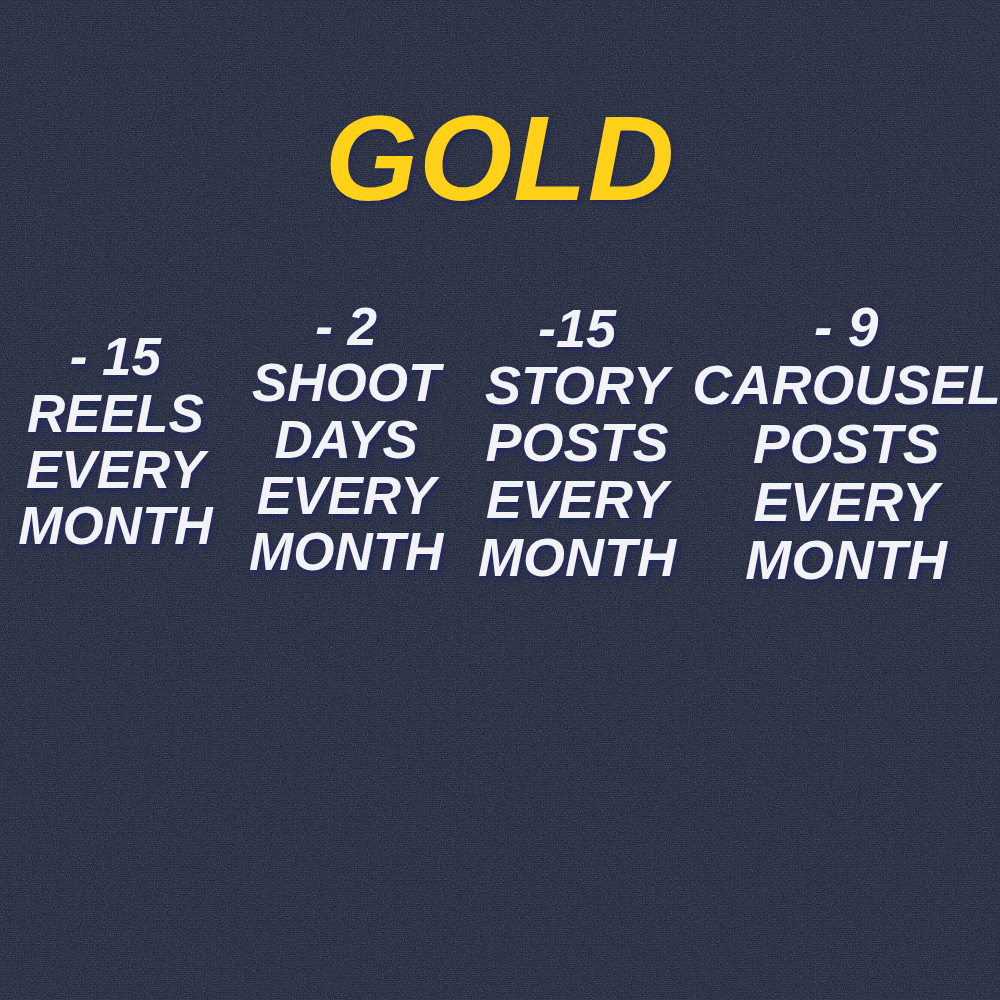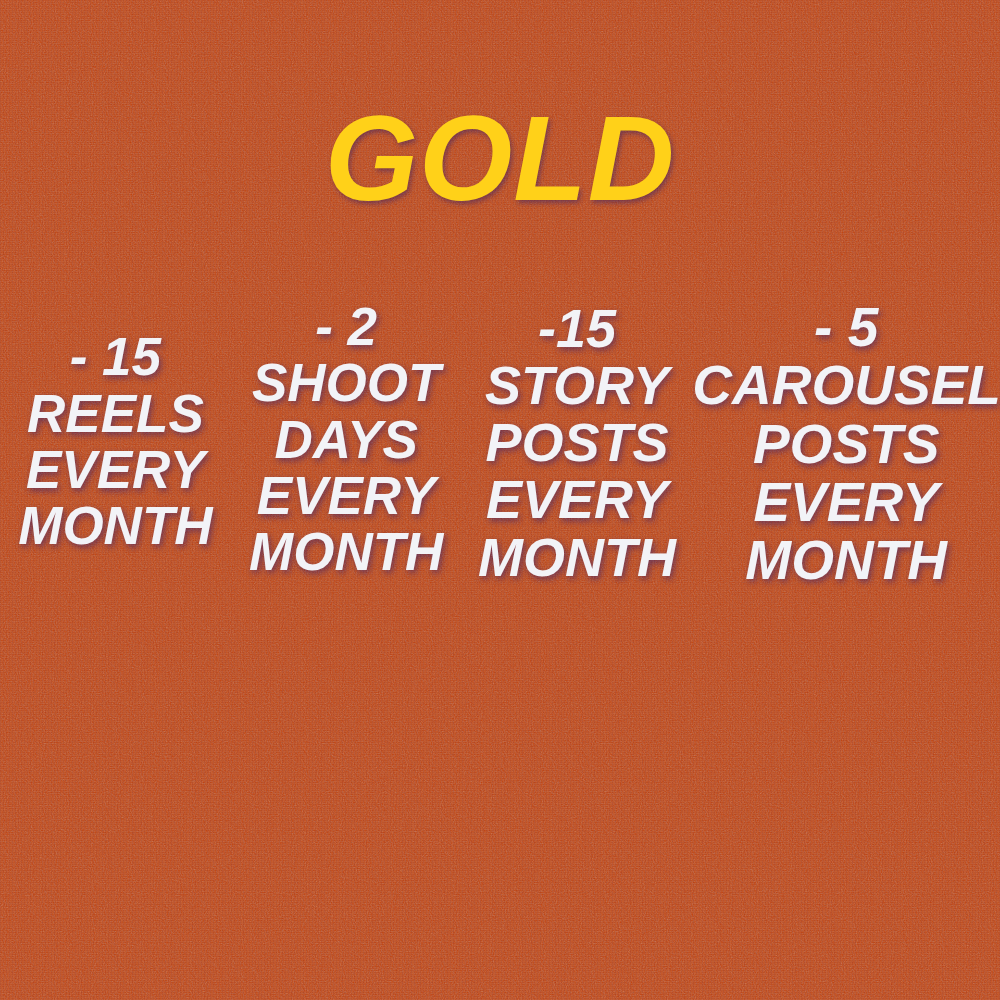--- a/index.html
+++ b/index.html
@@ -11,21 +11,21 @@
   }
 
   body {
     font-family: "Liberation Sans", sans-serif;
   }
 
   #poster {
     position: relative;
     width: 1000px;
     height: 1000px;
-    background-color: #c2410c;
+    background-color: #0f172a;
     overflow: hidden;
     display: flex;
     flex-direction: column;
     align-items: center;
   }
 
   
   #noise-layer {
     position: absolute;
     inset: 0;
@@ -122,17 +122,17 @@
     <div class="title">GOLD</div>
 
     <div class="items">
 
       <div class="item item-1">- 15 REELS EVERY MONTH</div>
 
       <div class="item item-2">- 2 SHOOT DAYS EVERY MONTH</div>
 
       <div class="item item-3">-15 STORY POSTS EVERY MONTH</div>
 
-      <div class="item item-4">- 5 CAROUSEL POSTS EVERY MONTH</div>
+      <div class="item item-4">- 9 CAROUSEL POSTS EVERY MONTH</div>
 
     </div>
   </div>
 </div>
 
 </body></html>

